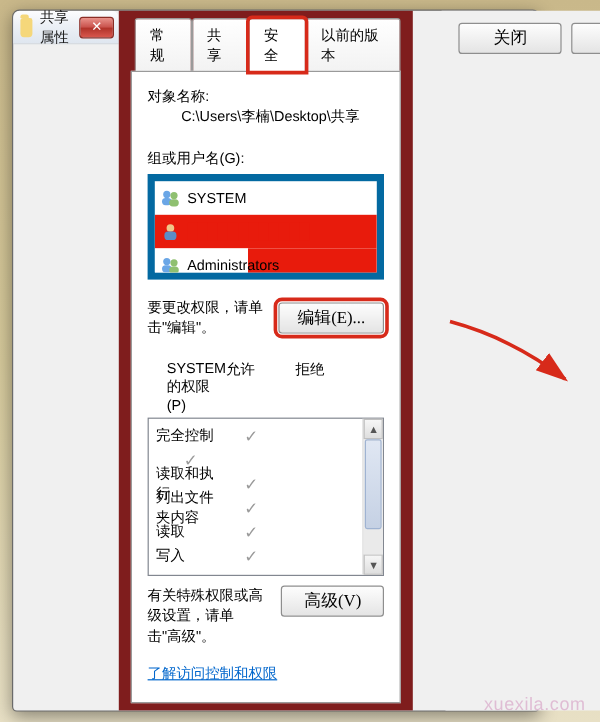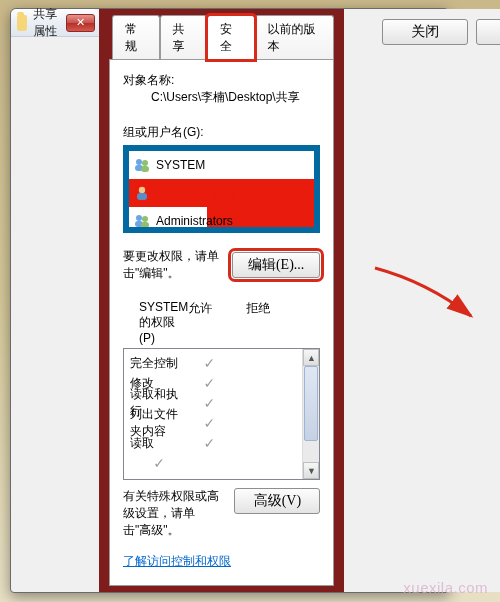--- a/index.html
+++ b/index.html
@@ -293,40 +293,40 @@
       </div>
 
       <div class="perm-grid">
         <div class="perm-body">
           <div class="perm-row">
             <span class="perm-name">完全控制</span>
             <span class="perm-mark">✓</span>
             <span class="perm-mark"></span>
           </div>
           <div class="perm-row">
-            <span class="perm-name">修改</span>
             <span class="perm-mark">✓</span>
             <span class="perm-mark"></span>
           </div>
           <div class="perm-row">
             <span class="perm-name">读取和执行</span>
             <span class="perm-mark">✓</span>
             <span class="perm-mark"></span>
           </div>
           <div class="perm-row">
             <span class="perm-name">列出文件夹内容</span>
             <span class="perm-mark">✓</span>
             <span class="perm-mark"></span>
           </div>
           <div class="perm-row">
             <span class="perm-name">读取</span>
             <span class="perm-mark">✓</span>
             <span class="perm-mark"></span>
           </div>
           <div class="perm-row">
+            <span class="perm-name">写入</span>
             <span class="perm-mark">✓</span>
             <span class="perm-mark"></span>
           </div>
         </div>
         <div class="scrollbar">
           <div class="sb-btn">▲</div>
           <div class="sb-track">
             <div class="sb-thumb"></div>
           </div>
           <div class="sb-btn">▼</div>

